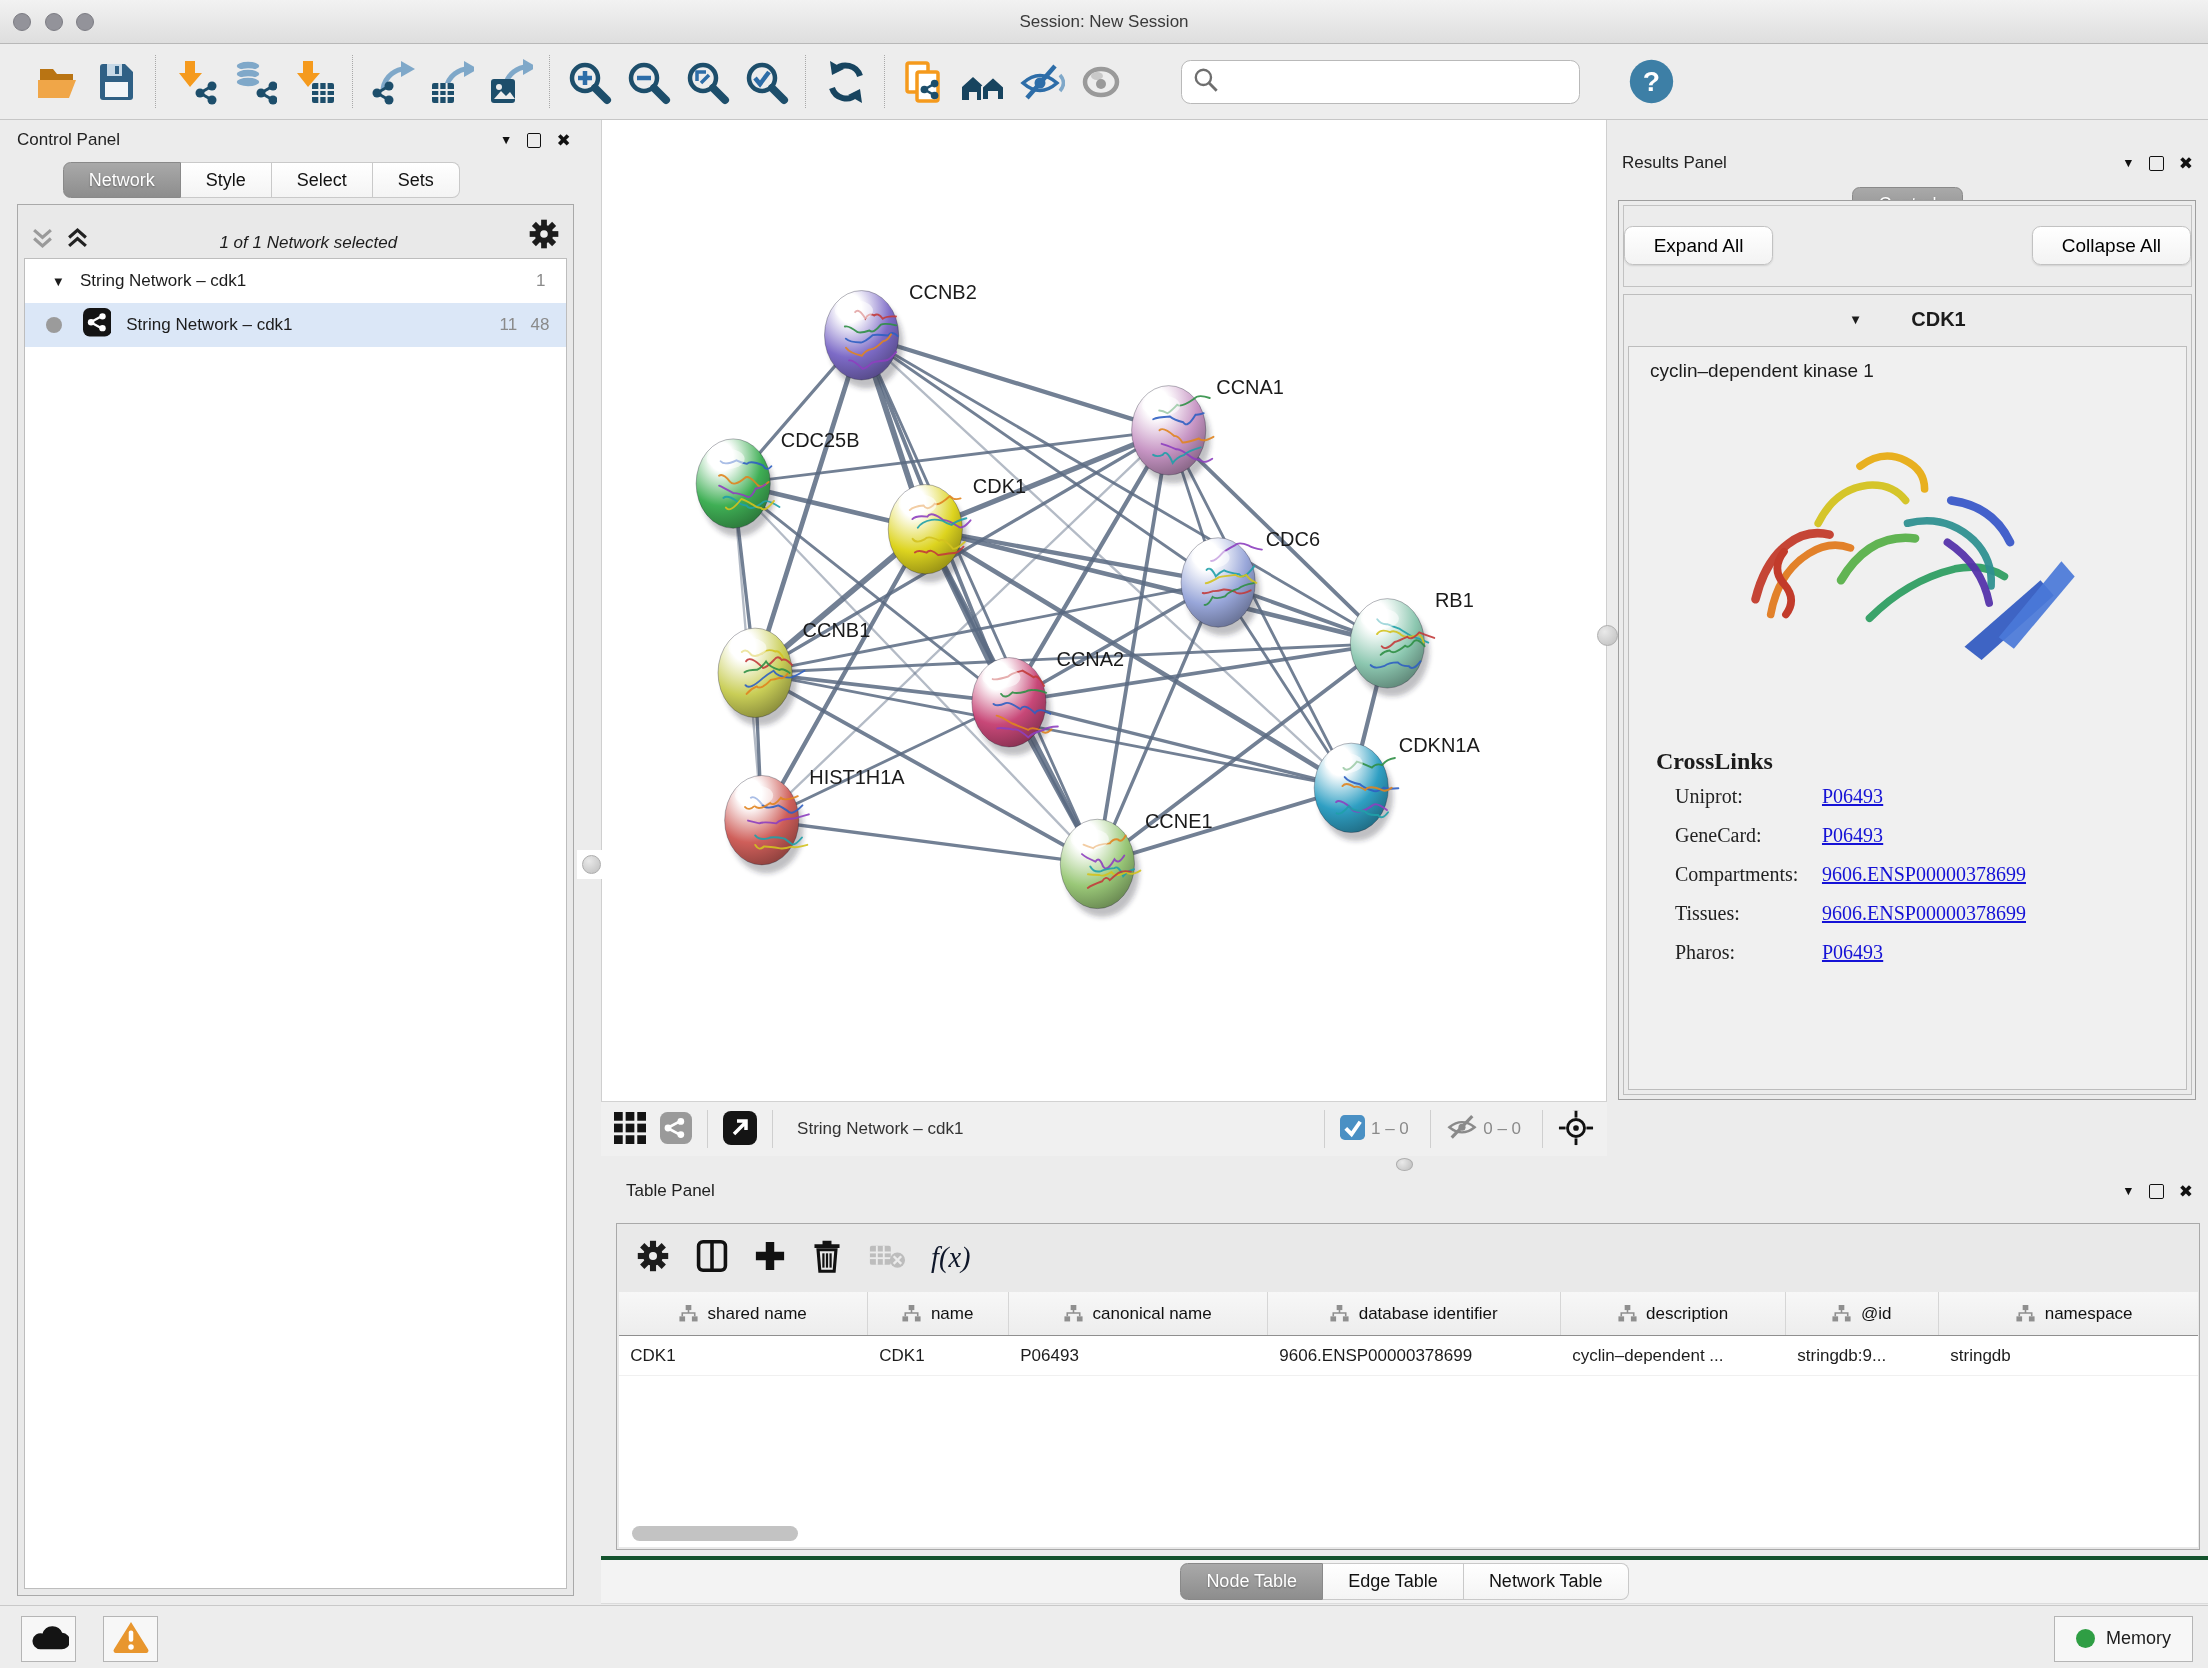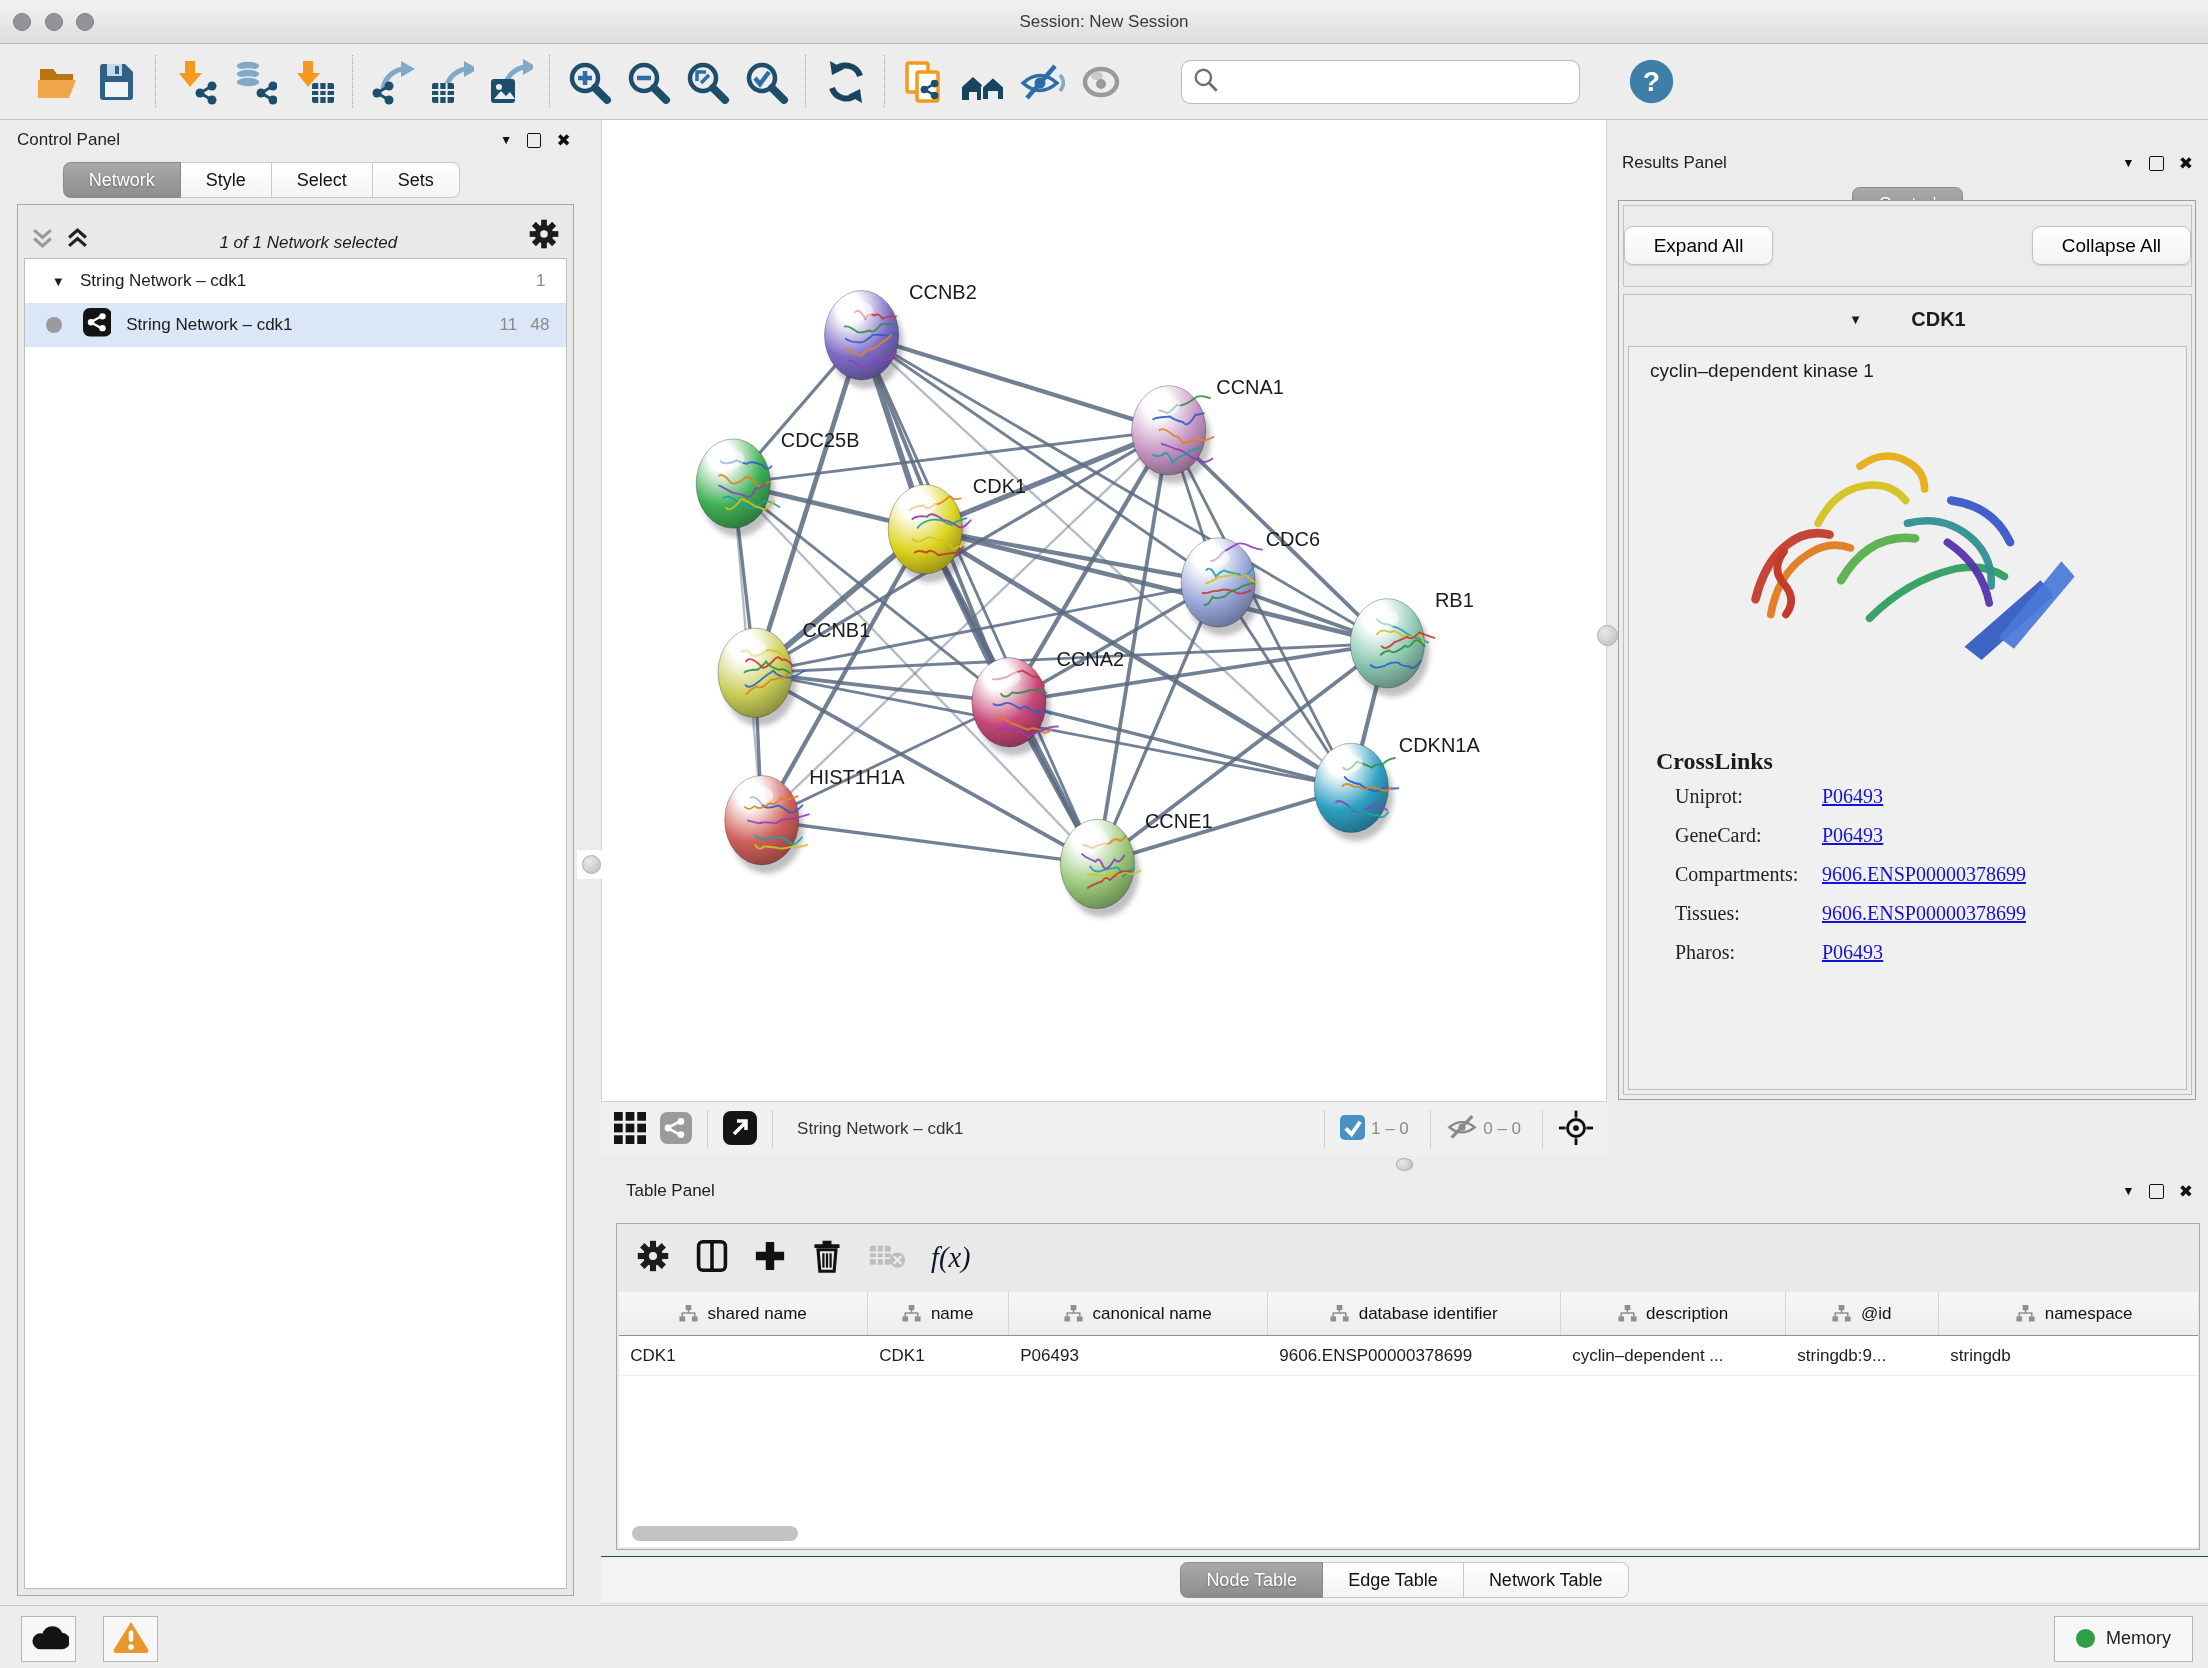--- a/index.html
+++ b/index.html
@@ -93,21 +93,21 @@
   #tp-table { position:absolute; left:1.9px; right:1.9px; top:68px; bottom:1.9px; background:#fff; }
   #tp-header { display:flex; height:44px; background:linear-gradient(#f7f7f7,#ededed); border-bottom:1.9px solid #8f8f8f; }
   .th { display:flex; align-items:center; justify-content:center; gap:9.5px; font-size:17px; color:#111;
         border-right:1px solid #d6d6d6; overflow:hidden; white-space:nowrap; flex:none; }
   #tp-row { display:flex; height:40px; align-items:center; border-bottom:1px solid #f0f0f0; }
   .td { font-size:17px; padding-left:11.4px; overflow:hidden; white-space:nowrap; flex:none; }
   #tp-hscroll { position:absolute; left:1.9px; right:1.9px; bottom:3.8px; height:19px; }
   #tp-thumb { position:absolute; left:11.4px; top:1.9px; width:166px; height:14.3px; border-radius:7.6px; background:#c3c3c3; }
 
   #bottom-tabs { left:601px; top:1556px; width:1607px; height:48px; background:#f3f3f3;
-    border-top:1px solid #14532d; border-bottom:1px solid #dcdcdc; display:flex; align-items:center; justify-content:center; }
+    border-top:4px solid #14532d; border-bottom:1px solid #dcdcdc; display:flex; align-items:center; justify-content:center; }
 
   
   #statusbar { left:0; top:1605px; width:2208px; height:63px; background:#ededed; border-top:1px solid #c9c9c9; }
   .sb-btn { position:absolute; top:9.5px; width:55px; height:46px; background:#f7f7f7; border:1px solid #b5b5b5;
     display:flex; align-items:center; justify-content:center; cursor:pointer; }
   #memory-btn { position:absolute; right:15px; top:9.5px; height:46px; padding:0 21px; background:#f7f7f7;
     border:1px solid #b5b5b5; display:flex; align-items:center; gap:11.4px; font-size:18px; cursor:pointer; }
   #memory-dot { width:19px; height:19px; border-radius:50%; background:#2f9e44; }
 
   svg text { font-family:"Liberation Sans","DejaVu Sans",sans-serif; }

